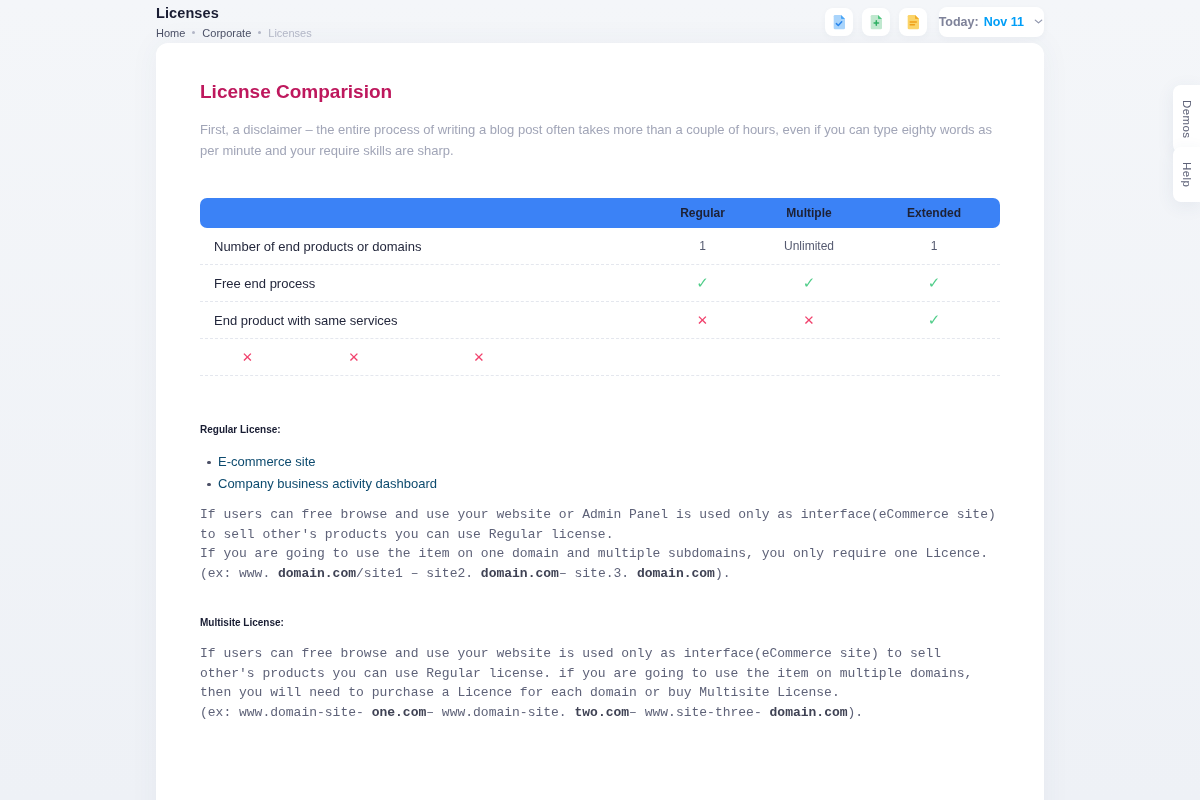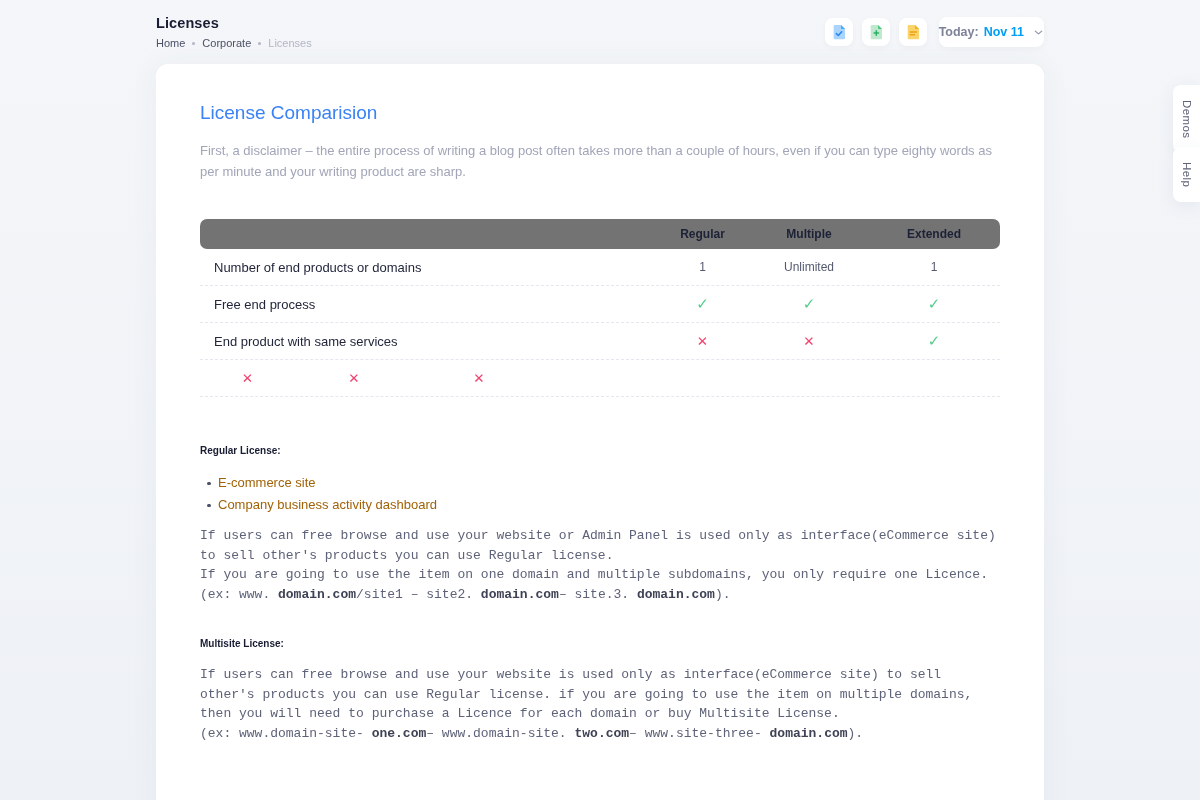--- a/index.html
+++ b/index.html
@@ -7,21 +7,21 @@
   body {
     font-family: "Liberation Sans", sans-serif;
     background: linear-gradient(180deg, #f4f6f9 0%, #eef1f6 100%);
     color: #181c32;
     position: relative;
   }
   .wrap { width: 888px; margin: 0 auto; }
 
   
   .topbar {
-    height: 64px;
+    height: 43px;
     display: flex;
     align-items: center;
     justify-content: space-between;
   }
   .page-title { font-size: 14.5px; font-weight: 700; color: #1a1d33; letter-spacing: 0.1px; }
   .breadcrumb { margin-top: 6px; font-size: 11px; display: flex; align-items: center; gap: 7px; }
   .crumb { color: #4b5066; cursor: pointer; }
   .crumb.current { color: #b2b6c6; cursor: default; }
   .crumb-dot { width: 3px; height: 3px; border-radius: 50%; background: #b2b6c6; display: inline-block; }
 
@@ -41,47 +41,47 @@
   .date-value { font-size: 12.5px; font-weight: 700; color: #009ef7; }
   .chev { margin-left: 4px; display: flex; }
 
   
   .card {
     background: #ffffff; border-radius: 12px;
     box-shadow: 0 0 30px rgba(56,71,109,0.05);
     padding: 38px 44px 60px 44px;
     min-height: 1000px;
   }
-  .card-heading { font-size: 19px; font-weight: 400; color: #3b82f6; margin-bottom: 16px; }
+  .card-heading { font-size: 19px; font-weight: 700; color: #be185d; margin-bottom: 16px; }
   .disclaimer { font-size: 13px; line-height: 21px; color: #a1a5b7; margin-bottom: 37px; max-width: 800px; }
 
   
   .cmp-table { margin-bottom: 48px; }
   .thead {
     display: flex; align-items: center; height: 30px;
-    background: #737373; border-radius: 7px;
+    background: #3b82f6; border-radius: 7px;
   }
   .trow {
     display: flex; align-items: center; height: 37px;
     border-bottom: 1px dashed #e4e7ee;
   }
   .tlabel { flex: 1; font-size: 13px; color: #23273c; padding-left: 14px; }
   .tcell { width: 95px; text-align: center; font-size: 12px; color: #555a70; }
   .tcell.c2 { width: 118px; }
   .tcell.c3 { width: 132px; }
   .th { font-size: 12px; font-weight: 700; color: #1d2135; }
   .mark-check { color: #50cd89; font-size: 15px; font-weight: 400; }
   .mark-cross { color: #f1416c; font-size: 13.5px; font-weight: 400; }
 
   
   .section { margin-bottom: 34px; }
   .section-heading { font-size: 10px; font-weight: 700; color: #181c32; margin-bottom: 16px; }
   .bullets { list-style: none; margin-bottom: 10px; }
   .bullets li {
-    font-size: 13px; color: #a16207; line-height: 22px; padding-left: 18px; position: relative;
+    font-size: 13px; color: #0c4a6e; line-height: 22px; padding-left: 18px; position: relative;
   }
   .bullets li::before {
     content: ""; position: absolute; left: 7px; top: 9.5px;
     width: 3.5px; height: 3.5px; border-radius: 50%; background: #4b5066;
   }
   .section-para { font-size: 13px; line-height: 19.5px; color: #5e6278; max-width: 800px; font-family: Liberation Mono, monospace; }
   .run-bold { font-weight: 700; color: #3f4254; }
 
   
   .side-tab {
@@ -147,21 +147,21 @@
           <svg width="11" height="11" viewBox="0 0 12 12">
               <path d="M2.5 4.5l3.5 3 3.5-3" stroke="#9096ad" stroke-width="1.4" fill="none" stroke-linecap="round" stroke-linejoin="round"></path>
             </svg>
         </span>
       </button>
     </div>
   </div>
 
   <div class="card">
     <div class="card-heading">License Comparision</div>
-    <p class="disclaimer">First, a disclaimer – the entire process of writing a blog post often takes more than a couple of hours, even if you can type eighty words as per minute and your writing product are sharp.</p>
+    <p class="disclaimer">First, a disclaimer – the entire process of writing a blog post often takes more than a couple of hours, even if you can type eighty words as per minute and your require skills are sharp.</p>
 
     <div class="cmp-table">
       <div class="thead">
         <div class="tlabel"></div>
         <div class="tcell th">Regular</div>
         <div class="tcell th c2">Multiple</div>
         <div class="tcell th c3">Extended</div>
       </div>
 
       <div class="trow">

